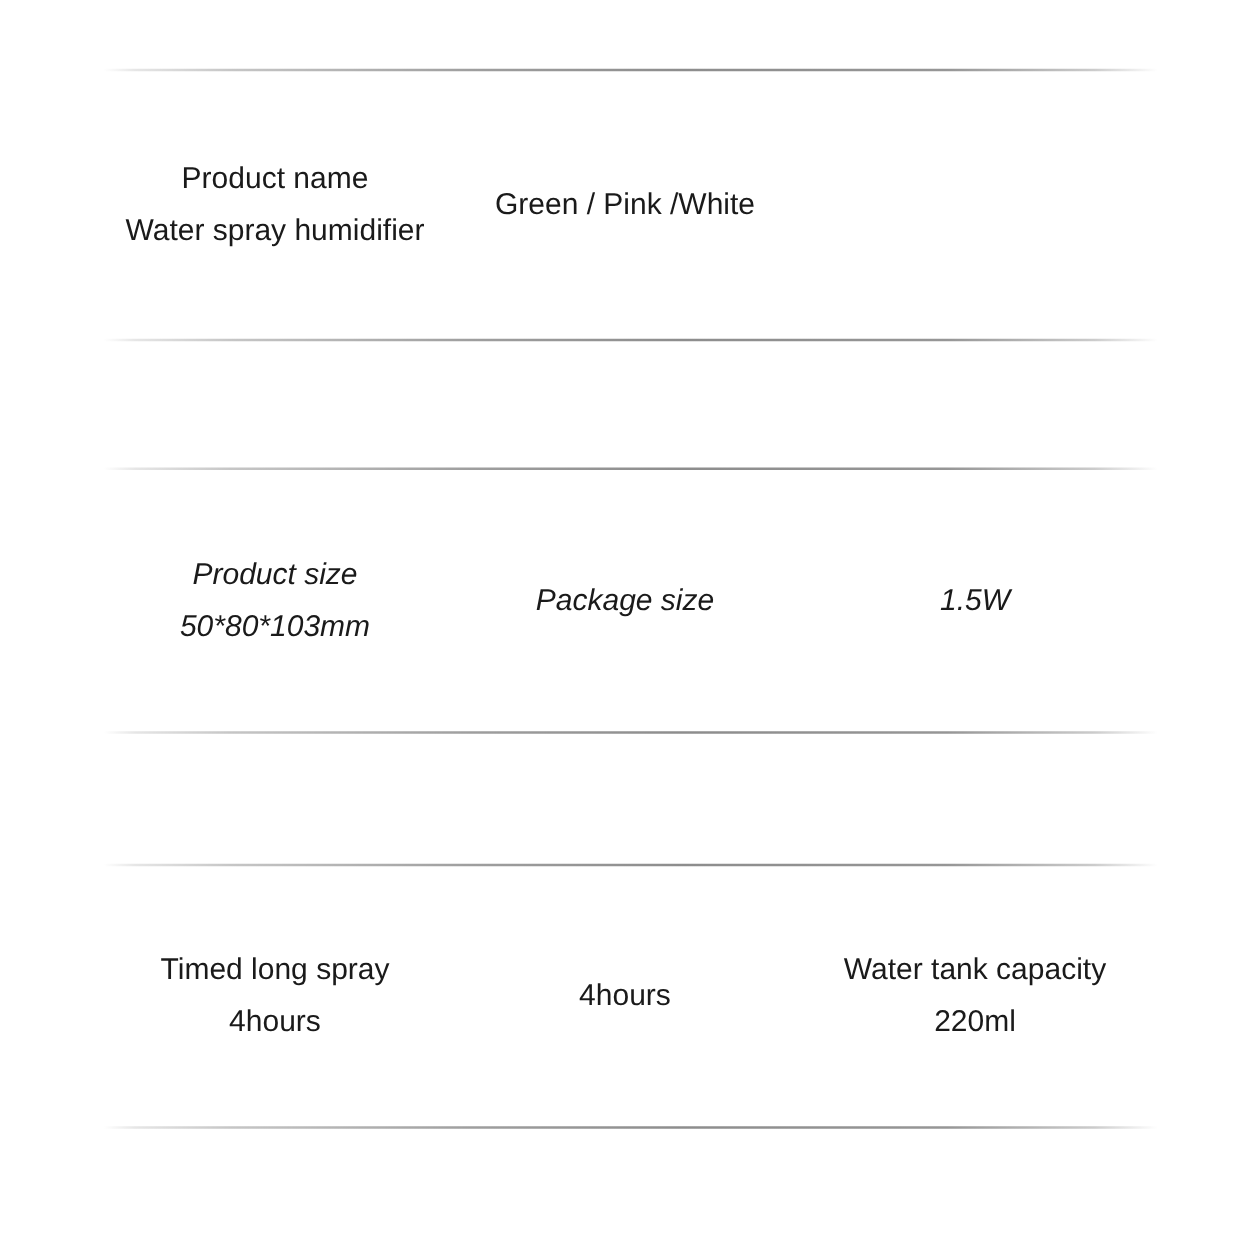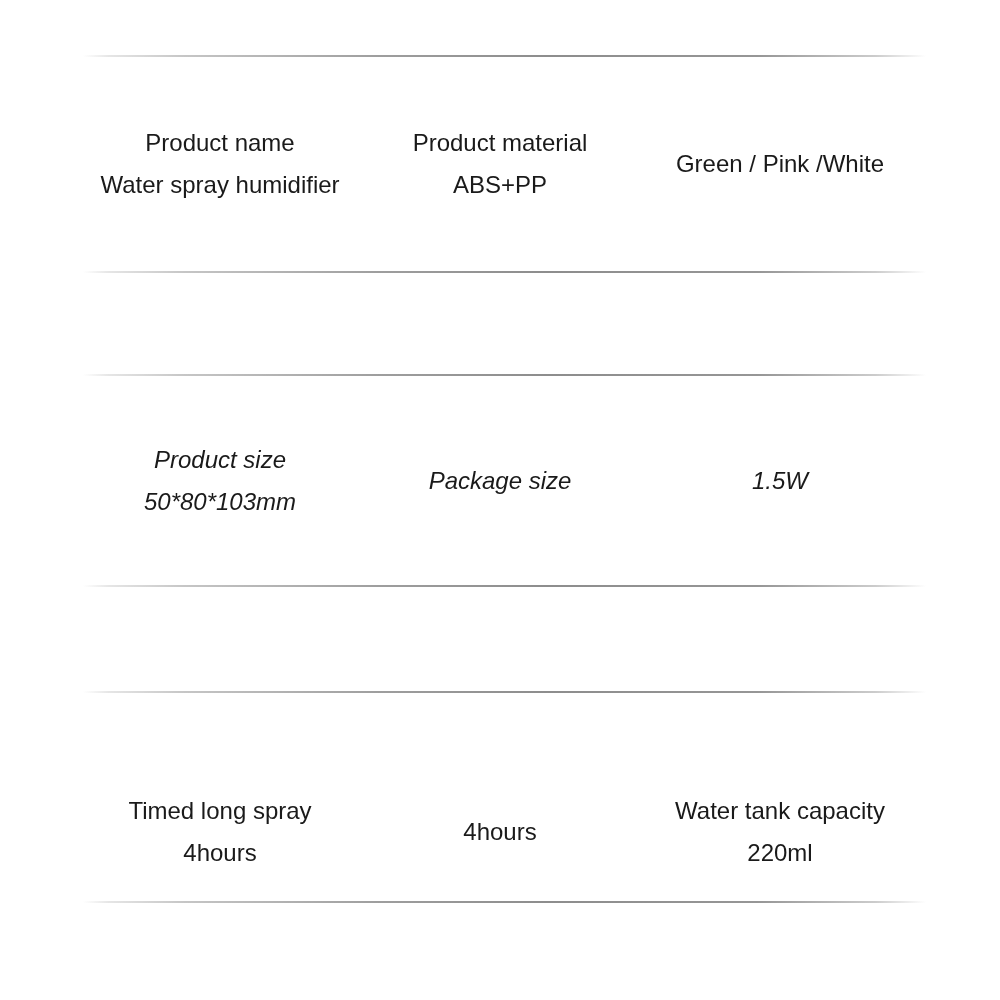--- a/index.html
+++ b/index.html
@@ -42,21 +42,21 @@
   .d6 { top: 901px; }
   .band {
     position: absolute;
     left: 80px;
     width: 840px;
     display: grid;
     grid-template-columns: 1fr 1fr 1fr;
   }
   .band1 { top: 57px;  height: 214px; }
   .band2 { top: 376px; height: 209px; font-style: italic; }
-  .band3 { top: 728px; height: 208px; }
+  .band3 { top: 693px; height: 208px; }
   .cell {
     display: flex;
     flex-direction: column;
     align-items: center;
     justify-content: center;
   }
   .label, .value {
     font-size: 24px;
     line-height: 42px;
     font-weight: 500;
@@ -69,24 +69,20 @@
 <body>
 
 <div class="sheet">
 
   <div class="divider d1"></div>
 
   <div class="band band1">
     <div class="cell">
       <div class="label">Product name</div>
       <div class="value">Water spray humidifier</div>
-    </div>
-    <div class="cell">
-      <div class="label">Product material</div>
-      <div class="value">ABS+PP</div>
     </div>
     <div class="cell">
       <div class="value">Green / Pink /White</div>
     </div>
   </div>
 
   <div class="divider d2"></div>
   <div class="divider d3"></div>
 
   <div class="band band2">

